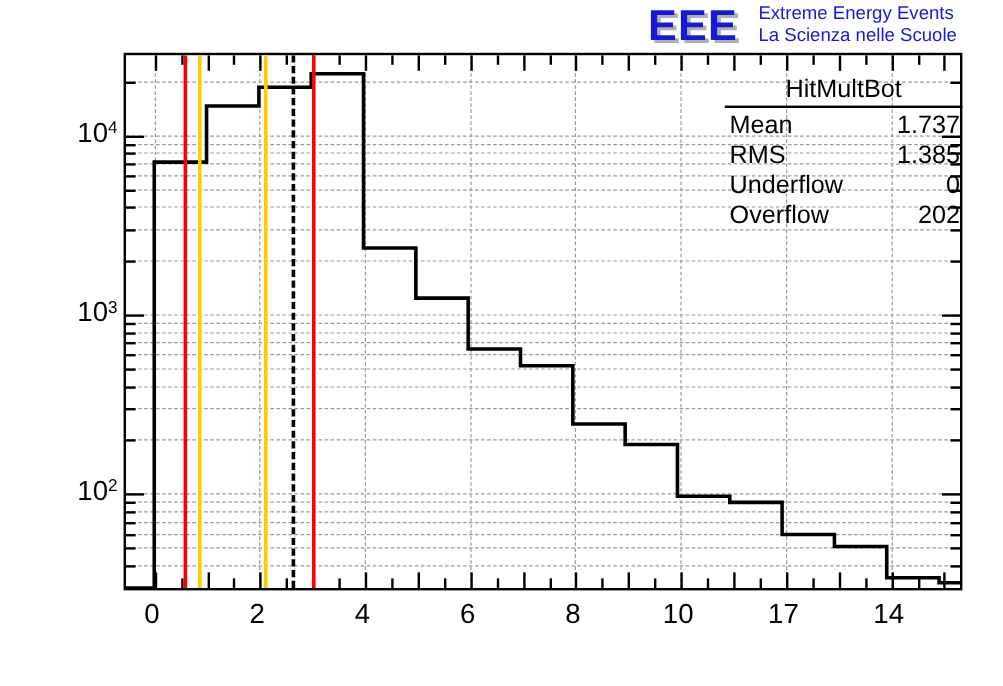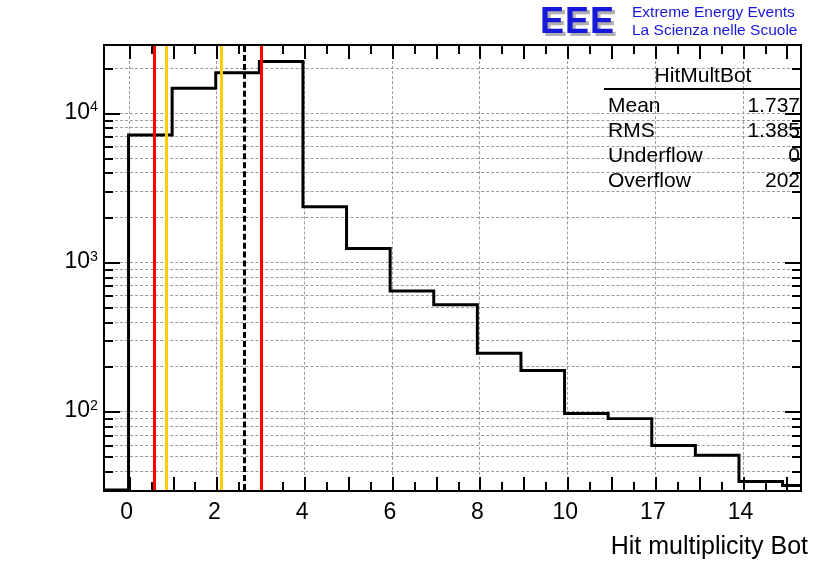--- a/index.html
+++ b/index.html
@@ -397,21 +397,20 @@
       <div class="xlabel-tick" style="left: 565.199px;">10</div>
       <div class="xlabel-tick" style="left: 652.903px;">17</div>
       <div class="xlabel-tick" style="left: 740.607px;">14</div>
     </div>
   <div id="ytick-labels">
       <div class="ylabel-tick" style="top: 409.442px; left: 40px; width: 58px;"><span>10</span><sup>2</sup></div>
       <div class="ylabel-tick" style="top: 260.109px; left: 40px; width: 58px;"><span>10</span><sup>3</sup></div>
       <div class="ylabel-tick" style="top: 110.776px; left: 40px; width: 58px;"><span>10</span><sup>4</sup></div>
     </div>
 
-  <div id="axis-title-x">Hit multiplicity Bot</div>
 
   <div id="stats-box">
     <div id="stats-title">HitMultBot</div>
     <div id="stats-rows">
         <div class="stats-row">
           <span class="stats-key">Mean</span>
           <span class="stats-val">1.737</span>
         </div>
         <div class="stats-row">
           <span class="stats-key">RMS</span>

